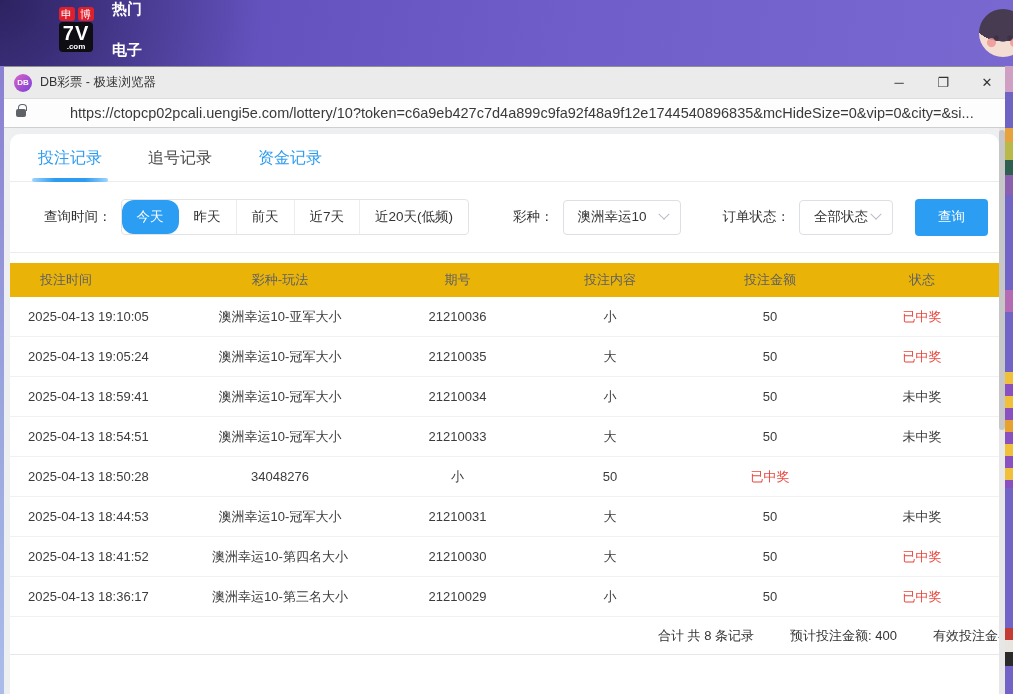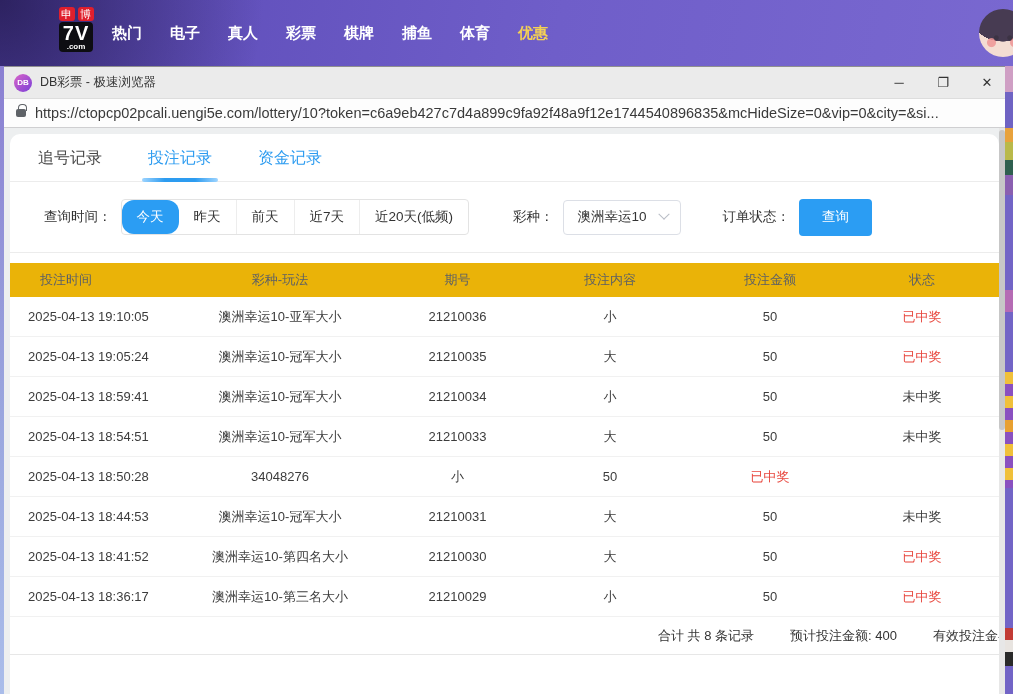--- a/index.html
+++ b/index.html
@@ -9,21 +9,21 @@
   
   .site-header { position:absolute; left:0; top:0; width:1013px; height:66px;
     background: radial-gradient(circle at 0% 0%, rgba(15,8,40,.6) 0%, rgba(15,8,40,0) 26%),
                 linear-gradient(100deg,#5a49b5 0%,#6f5ec9 55%,#7968d0 100%); }
   .logo { position:absolute; left:46px; top:7px; width:60px; text-align:center; cursor:pointer; }
   .logo-tags { display:flex; justify-content:center; gap:3px; }
   .logo-tags span { background:#e01f2d; color:#fff; font-size:11px; line-height:14px; width:16px; border-radius:3px; display:inline-block; }
   .logo-main { margin-top:1px; background:#0d0d12; border-radius:4px; padding:1px 4px 2px; display:inline-block; }
   .logo-7v { color:#fff; font-weight:bold; font-size:20px; line-height:20px; letter-spacing:1px; display:block; }
   .logo-com { color:#fff; font-weight:bold; font-size:8px; line-height:7px; display:block; }
-  .menu { position:absolute; left:112px; top:0; height:66px; display:flex; align-items:center; gap:28px; }
+  .menu { position:absolute; left:112px; top:0; height:66px; display:flex; align-items:center; gap:22px;flex-direction:column; }
   .mitem { color:#fff; font-size:15px; font-weight:bold; width:30px; text-align:center; cursor:pointer; white-space:nowrap; }
   .mitem.hl { color:#f5d154; }
   .avatar { position:absolute; right:-14px; top:9px; width:48px; height:48px; border-radius:50%; overflow:hidden; cursor:pointer;
     background:
       radial-gradient(circle at 36% 60%, #3c3344 0 2px, rgba(0,0,0,0) 3px),
       radial-gradient(circle at 64% 60%, #3c3344 0 2px, rgba(0,0,0,0) 3px),
       radial-gradient(circle at 26% 70%, rgba(238,150,150,.85) 0 4px, rgba(0,0,0,0) 5px),
       radial-gradient(circle at 74% 70%, rgba(238,150,150,.85) 0 4px, rgba(0,0,0,0) 5px),
       radial-gradient(ellipse 62% 46% at 50% 22%, #473b52 0 99%, rgba(0,0,0,0) 100%),
       radial-gradient(ellipse 56% 52% at 50% 66%, #f4ddd3 0 99%, rgba(0,0,0,0) 100%),
@@ -49,21 +49,21 @@
   
   .bwindow { position:absolute; left:4px; top:66px; width:1001px; height:628px;
     border-top:1px solid #8f8f8f; background:#edeff0; }
   .titlebar { height:31px; background:#ebebeb; display:flex; align-items:center; padding-left:10px; position:relative; }
   .favicon { width:18px; height:18px; border-radius:50%; background:linear-gradient(135deg,#d964c8,#7a3fd8);
     color:#fff; font-size:8px; font-weight:bold; display:flex; align-items:center; justify-content:center; }
   .wtitle { margin-left:8px; font-size:12.5px; color:#333; }
   .wcontrols { position:absolute; right:10px; top:0; height:31px; display:flex; align-items:center; gap:28px; }
   .wcontrols span { font-size:13px; color:#333; width:16px; text-align:center; cursor:pointer; }
   .urlbar { height:30px; background:#fdfdfd; border-top:1px solid #dddddd; border-bottom:1px solid #cfcfd1;
-    display:flex; align-items:center; padding-left:12px; overflow:hidden; }
+    display:flex; align-items:center; padding-left:12px; overflow:hidden;gap:35px; }
   .lock { width:10px; height:8px; background:#5f6368; border-radius:2px; position:relative; margin-right:9px; flex:0 0 auto; }
   .lock::before { content:''; position:absolute; left:1.5px; top:-5px; width:7px; height:6px;
     border:1.6px solid #5f6368; border-bottom:none; border-radius:4px 4px 0 0; }
   .url { font-size:14.5px; color:#3a3a3a; white-space:nowrap; }
 
   .viewport { position:relative; height:566px; background:#edeff0; padding:6px 6px 0 6px; }
   .panel { background:#fff; border-radius:10px 10px 0 0; height:560px; overflow:hidden; }
 
   .tabs { display:flex; gap:46px; padding-left:28px; height:48px; align-items:center; border-bottom:1px solid #ececec; }
   .tab { font-size:16px; color:#4a4a4a; position:relative; height:48px; line-height:48px; cursor:pointer; white-space:nowrap; }
@@ -144,40 +144,44 @@
       </div>
     </div>
     <div class="urlbar">
       <span class="lock"></span>
       <span class="url">https://ctopcp02pcali.uengi5e.com/lottery/10?token=c6a9eb427c7d4a899c9fa92f48a9f12e1744540896835&amp;mcHideSize=0&amp;vip=0&amp;city=&amp;si...</span>
     </div>
 
     <div class="viewport">
       <div class="panel">
         <div class="tabs" id="tabs">
+            <span class="tab active">投注记录</span>
             <span class="tab">追号记录</span>
-            <span class="tab active">投注记录</span>
             <span class="tab blue">资金记录</span>
           </div>
 
         <div class="filters">
           <span class="flabel">查询时间：</span>
           <div class="seg" id="seg">
               <span class="seg-item active">今天</span>
               <span class="seg-item">昨天</span>
               <span class="seg-item">前天</span>
               <span class="seg-item">近7天</span>
               <span class="seg-item">近20天(低频)</span>
             </div>
           <span class="flabel">彩种：</span>
           <div class="select">
             <span>澳洲幸运10</span>
             <span class="chev"></span>
           </div>
           <span class="flabel">订单状态：</span>
+          <div class="select small">
+            <span>全部状态</span>
+            <span class="chev"></span>
+          </div>
           <button class="query">查询</button>
         </div>
 
         <div class="thead grid6" id="thead">
             <span class="c1">投注时间</span>
             <span class="c2">彩种-玩法</span>
             <span class="c3">期号</span>
             <span class="c4">投注内容</span>
             <span class="c5">投注金额</span>
             <span class="c6">状态</span>

